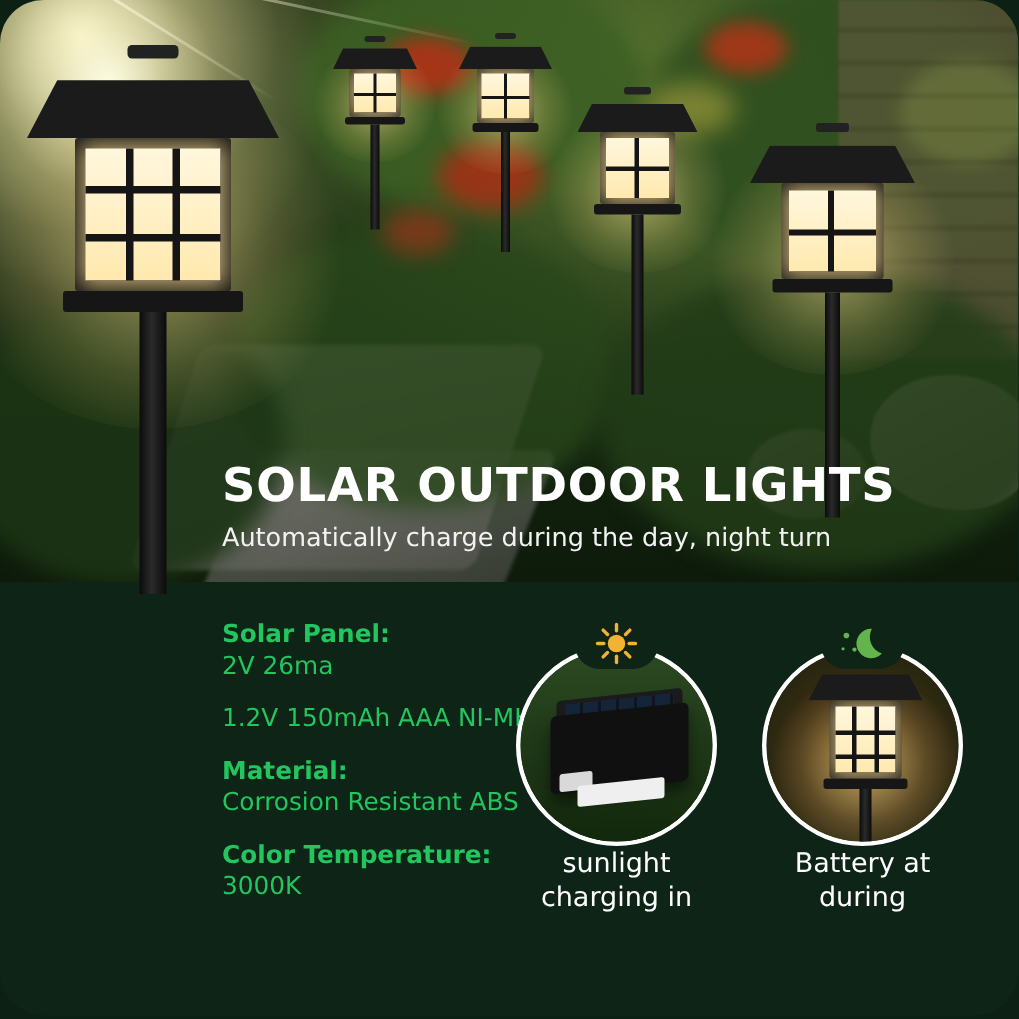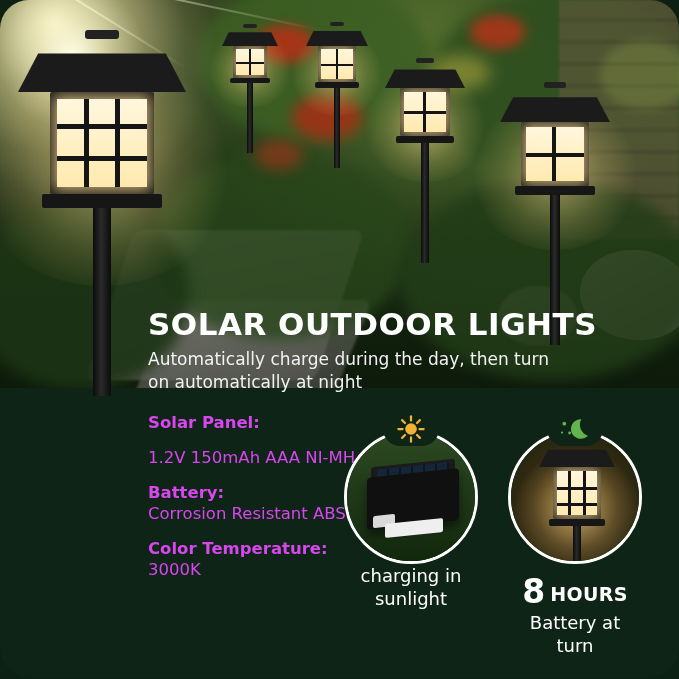--- a/index.html
+++ b/index.html
@@ -85,21 +85,21 @@
   .headline-wrap{position:absolute;left:148px;top:306px;width:520px;}
   .headline{
     font-size:31px;font-weight:700;letter-spacing:.5px;color:#ffffff;margin:0;
     font-family:"DejaVu Sans",sans-serif;
   }
   .subline{
     margin:6px 0 0 0;font-size:17px;line-height:23px;color:#f2f2f2;font-weight:400;
     font-family:"DejaVu Sans",sans-serif;
   }
 
-  .specs{position:absolute;left:148px;top:412px;width:210px;color:#d946ef;}
+  .specs{position:absolute;left:148px;top:412px;width:210px;color:#22c55e;}
   .spec{margin-bottom:14px;}
   .spec-title{font-size:16.5px;font-weight:700;line-height:21px;font-family:"DejaVu Sans",sans-serif;}
   .spec-val{font-size:16.5px;font-weight:400;line-height:21px;font-family:"DejaVu Sans",sans-serif;}
 
   
   .feature{position:absolute;width:150px;}
   .fcircle{
     position:relative;width:128px;height:128px;border-radius:50%;
     border:3px solid #ffffff;overflow:hidden;margin:0 auto;
     background:#17371f;
@@ -231,33 +231,33 @@
 
       <div class="ray r-c"></div>
 
     </div>
   </div>
 
   <div class="panel"></div>
 
   <div class="headline-wrap">
     <div class="headline">SOLAR OUTDOOR LIGHTS</div>
-    <div class="subline">Automatically charge during the day, then turn</div>
-    <div class="subline" style="margin-top:0;">on automatically at night</div>
+    <div class="subline">Automatically charge during the day, night turn</div>
   </div>
 
   <div class="specs">
     <div class="spec">
       <div class="spec-title">Solar Panel:</div>
+      <div class="spec-val">2V 26ma</div>
     </div>
     <div class="spec">
       <div class="spec-val">1.2V 150mAh AAA NI-MH</div>
     </div>
     <div class="spec">
-      <div class="spec-title">Battery:</div>
+      <div class="spec-title">Material:</div>
       <div class="spec-val">Corrosion Resistant ABS</div>
     </div>
     <div class="spec">
       <div class="spec-title">Color Temperature:</div>
       <div class="spec-val">3000K</div>
     </div>
   </div>
 
   <div class="feature" style="left:336px;top:430px;">
     <div class="fcircle">
@@ -280,22 +280,22 @@
           <line x1="16" y1="25" x2="16" y2="29.5"></line>
           <line x1="2.5" y1="16" x2="7" y2="16"></line>
           <line x1="25" y1="16" x2="29.5" y2="16"></line>
           <line x1="6.5" y1="6.5" x2="9.6" y2="9.6"></line>
           <line x1="22.4" y1="22.4" x2="25.5" y2="25.5"></line>
           <line x1="6.5" y1="25.5" x2="9.6" y2="22.4"></line>
           <line x1="22.4" y1="9.6" x2="25.5" y2="6.5"></line>
         </g>
       </svg>
     </div>
+    <div class="fcap">sunlight</div>
     <div class="fcap">charging in</div>
-    <div class="fcap">sunlight</div>
   </div>
 
   <div class="feature" style="left:500px;top:430px;">
     <div class="fcircle">
       <div class="inner">
         <div class="nl-bg"></div>
 
         <div class="lantern" style="left:28px;top:6px;width:76px;">
           <div class="glow" style="left:-26px;top:12px;width:128px;height:120px;"></div>
           <div class="lan-cap" style="top:0;width:16px;height:5px;"></div>
@@ -314,20 +314,17 @@
     </div>
     <div class="badge" style="top:-16px;">
       <div class="badge-bg"></div>
       <svg width="34" height="28" viewBox="0 0 38 30" style="position:relative;">
         <path d="M26 4 a11 11 0 1 0 7.5 18.5 A13 13 0 0 1 26 4 Z" fill="#63b44c"></path>
         <circle cx="7" cy="9" r="2.1" fill="#63b44c"></circle>
         <circle cx="13" cy="19.5" r="1.6" fill="#63b44c"></circle>
         <circle cx="4.5" cy="19" r="1.2" fill="#63b44c"></circle>
       </svg>
     </div>
-    <div class="fnum">
-      <span class="big">8</span><span class="hours">HOURS</span>
-    </div>
     <div class="fcap">Battery at</div>
-    <div class="fcap">turn</div>
+    <div class="fcap">during</div>
   </div>
 
 </div>
 
 </body></html>

